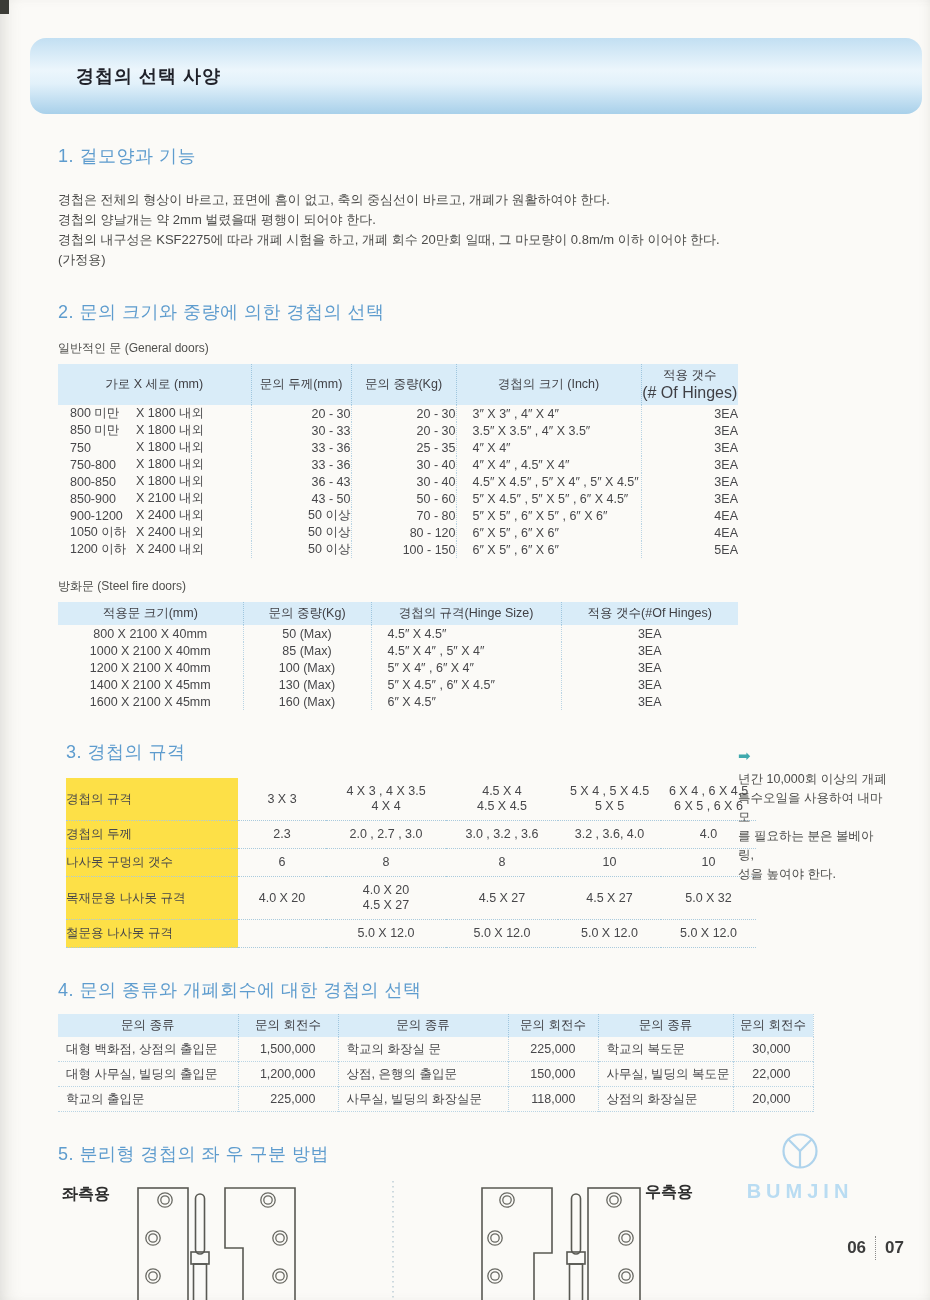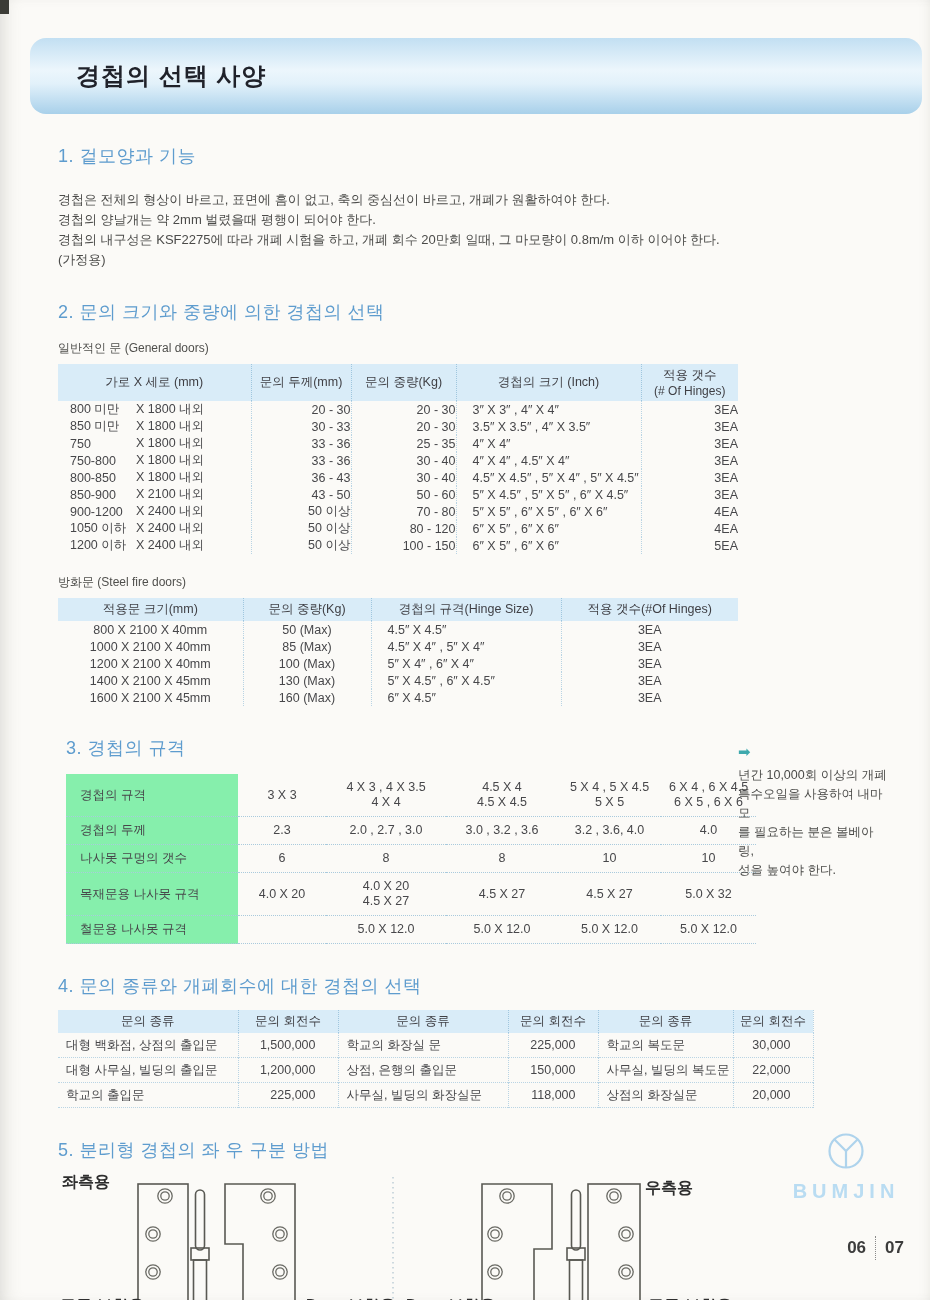--- a/index.html
+++ b/index.html
@@ -11,63 +11,63 @@
     box-shadow:inset 14px 0 20px -14px rgba(110,110,100,.30),
                inset -8px 0 14px -10px rgba(110,110,100,.18);
   }
   .corner-mark{position:absolute;left:0;top:0;width:9px;height:14px;background:#3c3c37;}
   
   .banner{
     margin:38px 8px 0 30px; height:76px; border-radius:16px;
     background:linear-gradient(180deg,#c2dff2 0%,#ecf6fc 42%,#e2f1fa 60%,#a8d0ea 100%);
     display:flex; align-items:center;
   }
-  .banner-title{font-size:24px;font-weight:bold;color:#20222a;padding-left:46px;letter-spacing:1px;}
+  .banner-title{font-size:18px;font-weight:bold;color:#20222a;padding-left:46px;letter-spacing:1px;}
   
   .sec-title{margin:30px 0 0 58px;font-size:18px;color:#5e9cce;letter-spacing:.5px;}
   .para{margin:22px 0 0 58px;line-height:20px;font-size:13px;color:#4b4b49;}
   .caption{margin:16px 0 7px 58px;font-size:12px;color:#4f4f4c;}
   
   table{border-collapse:collapse;table-layout:fixed;margin-left:58px;}
   th{background:#d9ecf8;font-weight:normal;color:#3f3f44;font-size:12.5px;padding:3px 0;}
   td{font-size:12.5px;color:#47474a;white-space:nowrap;text-align:center;padding:0;}
   .tblA td{height:17px;text-align:right;}
   .tblA thead th + th{border-left:1px dotted #9fc6de;}
   .tblA tbody td:nth-child(n+3){border-left:1px dotted #b9d4e4;}
   .tblA tbody td:nth-child(1){text-align:left;padding-left:12px;}
   .tblA tbody td:nth-child(2){text-align:left;}
   .tblA tbody td:nth-child(5){text-align:left;padding-left:16px;}
-  .th-sub{font-size:12px;}
+  .th-sub{font-size:16px;}
   .tblB th + th{border-left:1px dotted #9fc6de;}
   .tblB td + td{border-left:1px dotted #b9d4e4;}
   .tblB td{height:17px;}
   .tblB td:nth-child(3){text-align:left;padding-left:16px;}
   .tblB{margin-top:2px;}
   .tblC{margin-top:14px;}
   .tblC tr{border-bottom:1px dotted #a9cadd;}
   .tblC td{white-space:nowrap;line-height:15px;padding:6px 0;}
-  .tblC td:first-child{text-align:left;padding-left:14px;background:#86efac;}
+  .tblC td:first-child{text-align:left;background:#fde047;}
   .tblD th + th{border-left:1px dotted #9fc6de;}
   .tblD td + td{border-left:1px dotted #b9d4e4;}
   .tblD th:last-child,.tblD td:last-child{border-right:1px dotted #b9d4e4;}
   .tblD tbody tr{border-bottom:1px dotted #b9d4e4;}
   .tblD td{height:24px;}
   .tblD td:nth-child(odd){text-align:left;padding-left:8px;}
   .tblD td:nth-child(even){text-align:right;padding-right:22px;}
   .tblD{margin-top:12px;}
   
   .s3-wrap{position:relative;margin-left:8px;}
   .s3-note{position:absolute;left:730px;top:6px;width:150px;font-size:12.5px;line-height:19px;color:#4b4b49;}
   .arrow-glyph{color:#3fa9ad;font-size:15px;display:block;margin:0 0 5px 0;}
   
   .diagram-area{position:relative;width:830px;height:178px;margin:10px 0 0 58px;}
   .diagram-area svg{position:absolute;left:0;top:0;}
   .dlabel{position:absolute;font-size:16px;font-weight:bold;color:#2e2e2e;white-space:nowrap;}
   
-  .logo{position:absolute;left:786px;top:1130px;width:120px;text-align:center;}
+  .logo{position:absolute;left:740px;top:1130px;width:120px;text-align:center;}
   .logo-text{margin-top:4px;font-size:20px;font-weight:bold;letter-spacing:5px;color:#b9dcf2;}
   .pageno{position:absolute;top:1236px;right:26px;display:flex;align-items:center;font-size:17px;color:#3c3c3c;font-weight:bold;margin-left:12px;}
   .pageno .pdiv{border-left:1px dotted #8a8a8a;height:24px;margin:0 9px;}
 </style>
 </head>
 <body>
 
 <div class="page">
   <div class="corner-mark"></div>
 
@@ -395,21 +395,21 @@
         <circle cx="626" cy="1122" r="7.2"></circle>
           <circle cx="626" cy="1122" r="4.2"></circle>
         <circle cx="626" cy="1160" r="7.2"></circle>
           <circle cx="626" cy="1160" r="4.2"></circle>
         <circle cx="614" cy="1197" r="7.2"></circle>
           <circle cx="614" cy="1197" r="4.2"></circle>
       </g>
 
       <line x1="393" y1="1065" x2="393" y2="1222" stroke="#9fb8c6" stroke-width="1" stroke-dasharray="1.5,3.5"></line>
     </svg>
-    <div class="dlabel" style="left:4px;top:0;">좌측용</div>
+    <div class="dlabel" style="left:4px;top:8px;">좌측용</div>
     <div class="dlabel" style="left:2px;top:124px;">문틀 부착용</div>
     <div class="dlabel" style="left:248px;top:124px;">Door 부착용</div>
     <div class="dlabel" style="left:348px;top:124px;">Door 부착용</div>
     <div class="dlabel" style="left:590px;top:124px;">문틀 부착용</div>
     <div class="dlabel" style="left:587px;top:6px;">우측용</div>
   </div>
 
   <div class="logo">
     <svg width="42" height="42" viewBox="0 0 42 42">
       <circle cx="21" cy="21" r="16.5" fill="none" stroke="#aed3ec" stroke-width="2.2"></circle>

